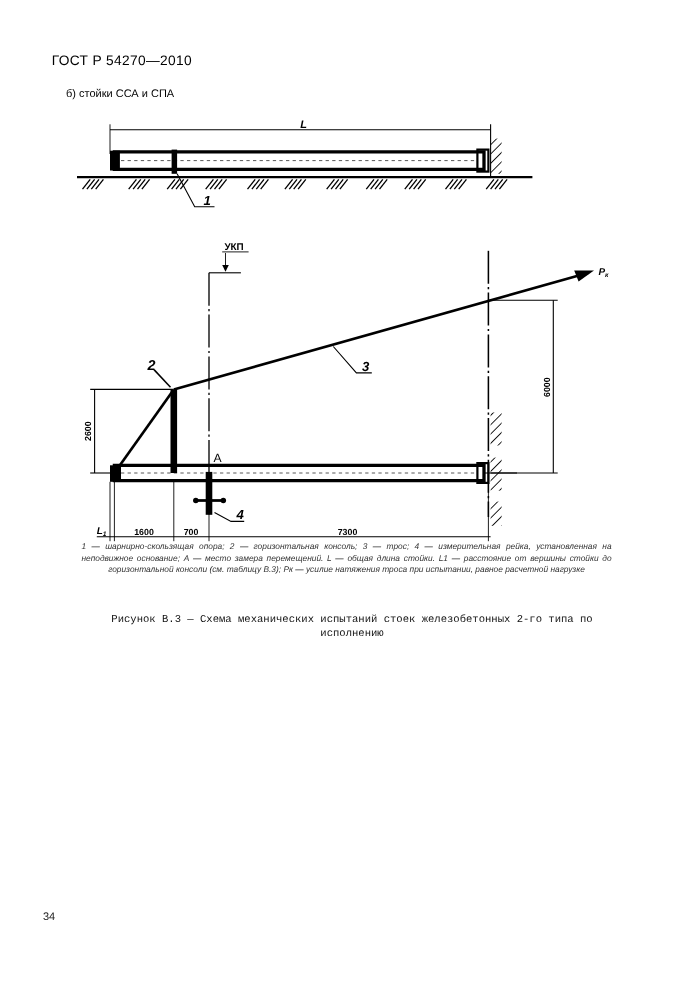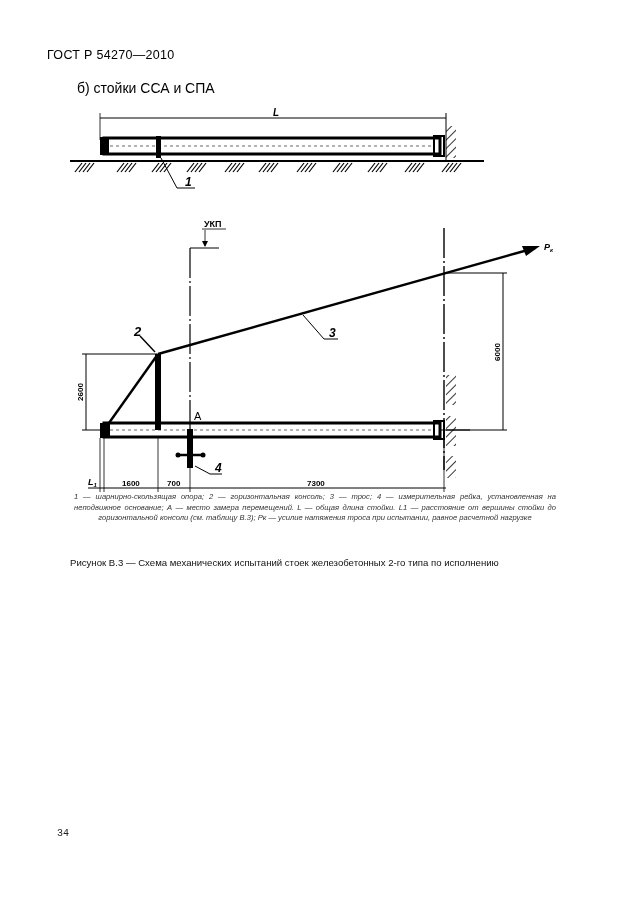--- a/index.html
+++ b/index.html
@@ -1,22 +1,22 @@
 <!DOCTYPE html>
 <html><head>
 <meta charset="utf-8">
 <style>
   html, body { margin:0; padding:0; background:#fff; }
   body { width:630px; height:913px; position:relative; overflow:hidden; font-family:"Liberation Sans", sans-serif; color:#000; }
   .hdr { position:absolute; left:47px; top:48px; font-size:12.5px; font-weight:normal; letter-spacing:0.3px; }
-  .sub { position:absolute; left:77px; top:80px; font-size:14px; }
+  .sub { position:absolute; left:60px; top:80px; font-size:10px; }
   svg { position:absolute; left:0; top:0; }
   .legend { position:absolute; left:74px; top:492px; width:482px; font-size:7.6px; line-height:10.6px; color:#333; text-align:justify; text-align-last:center;font-style:italic; }
-  .caption { position:absolute; left:70px; top:557px; width:500px; font-size:9.6px; line-height:12.5px; text-align:left; color:#111; }
-  .pagenum { position:absolute; left:57px; top:828px; font-size:10px; color:#222;font-family:Liberation Mono, monospace; }
+  .caption { position:absolute; left:70px; top:557px; width:500px; font-size:9.6px; line-height:12.5px; text-align:center; color:#111;font-family:Liberation Mono, monospace; }
+  .pagenum { position:absolute; left:39px; top:828px; font-size:10px; color:#222; }
   .lbl { font-family:"Liberation Sans", sans-serif; }
 </style>
 </head>
 <body>
 
 <div class="hdr">ГОСТ Р 54270—2010</div>
 <div class="sub">б) стойки ССА и СПА</div>
 
 <svg width="630" height="913" viewBox="0 0 630 913">
   <defs>

